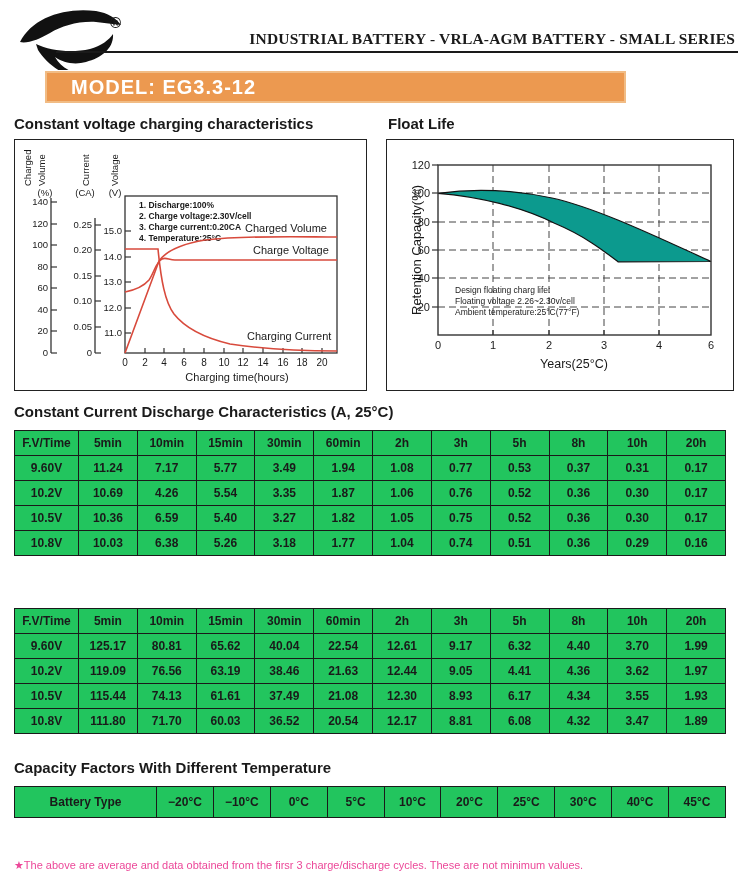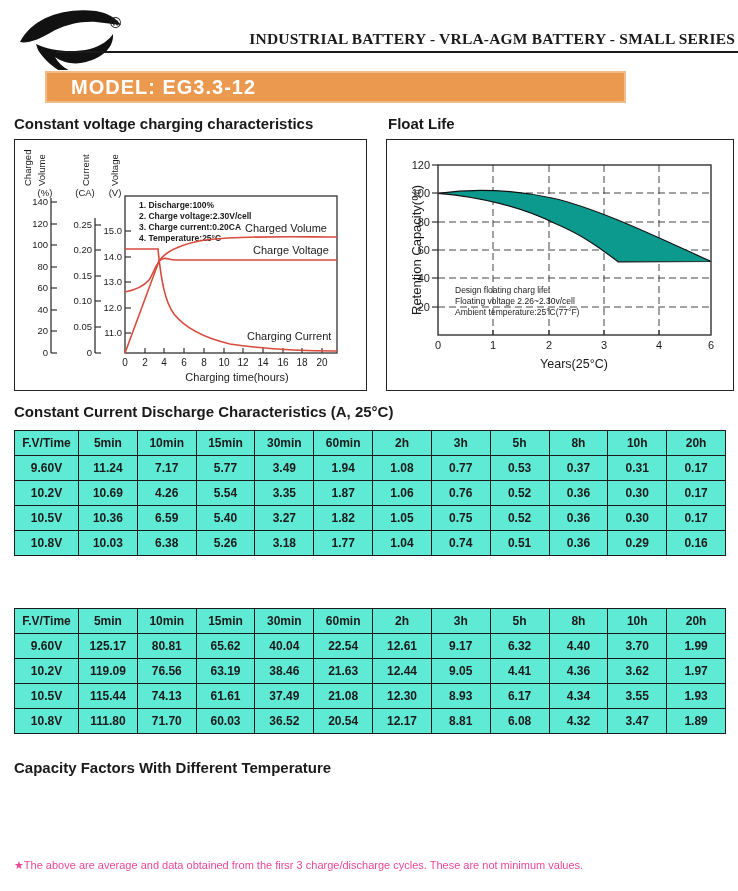--- a/index.html
+++ b/index.html
@@ -20,21 +20,21 @@
   .st-float{left:388px;top:115px;}
   .st-dis-a{left:14px;top:403px;}
   .st-dis-w{left:14px;top:607px;}
   .st-cap{left:14px;top:759px;}
   
   .chart-box{position:absolute;border:1.5px solid #222;background:#fff;}
   .cb-left{left:14px;top:139px;width:351px;height:250px;}
   .cb-right{left:386px;top:139px;width:346px;height:250px;}
   svg text{font-family:"Liberation Sans",sans-serif;fill:#1a1a1a;}
   
-  table{border-collapse:collapse;table-layout:fixed;width:712px;position:absolute;left:14px;background:#5eead4;}
+  table{border-collapse:collapse;table-layout:fixed;width:712px;position:absolute;left:14px;background:#22c55e;}
   .tbl-a{top:430px;}
   .tbl-w{top:608px;}
   .tbl-cap{top:786px;}
   td{border:1.6px solid #1a1a1a;text-align:center;vertical-align:middle;
      font-weight:bold;font-size:12px;height:24px;padding:0;}
   .tbl-cap td{height:30px;}
   
   .footnote{position:absolute;left:14px;top:859px;font-size:11px;color:#ec4899;white-space:nowrap;text-align:right;}
 </style>
 </head>
@@ -421,16 +421,29 @@
       <col>
       <col>
       <col>
       <col>
       <col>
       <col>
       <col>
       <col>
     </colgroup>
   <tbody>
+    <tr>
+      <td colspan="2">Battery Type</td>
+      <td>−20°C</td>
+      <td>−10°C</td>
+      <td>0°C</td>
+      <td>5°C</td>
+      <td>10°C</td>
+      <td>20°C</td>
+      <td>25°C</td>
+      <td>30°C</td>
+      <td>40°C</td>
+      <td>45°C</td>
+    </tr>
   </tbody>
 </table>
 
 <div class="footnote">★The above are average and data obtained from the firsr 3 charge/discharge cycles. These are not minimum values.</div>
 
 </body></html>

